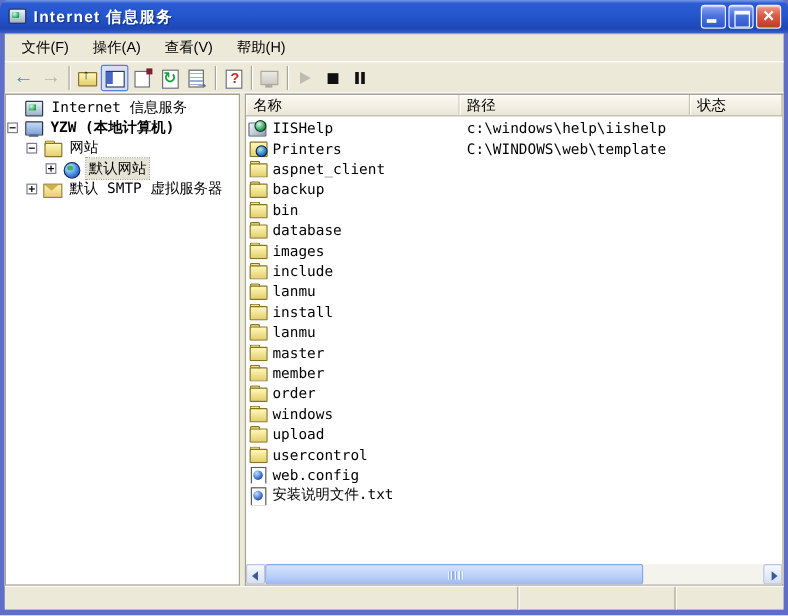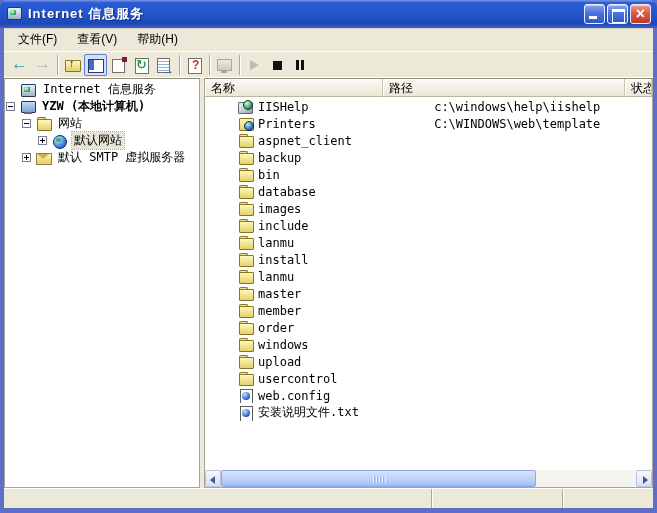--- a/index.html
+++ b/index.html
@@ -123,24 +123,24 @@
   .website-globe-icon::after { left:4px; top:4px; width:5px; height:4px; background:#3CB464; border-radius:40% 60% 50% 50%; }
   .smtp-server-icon::before { left:0; top:2px; width:14px; height:10px;
     background:linear-gradient(180deg,#FFF2B0,#E8CE70); border:1px solid #97803A; }
   .smtp-server-icon::after { left:1px; top:3px; width:0; height:0;
     border-left:6px solid transparent; border-right:6px solid transparent; border-top:5px solid #CDB050; }
 
   
   .list-header { display:flex; height:17px; }
   .hcell { background:linear-gradient(180deg,#FBFAF4,#EAE7D6); border-right:1px solid #C8C5B2;
     border-bottom:1px solid #B8B5A2; box-shadow:inset 1px 1px 0 #fff; padding:1px 0 16px 6px; white-space:nowrap; overflow:hidden; }
-  .col-0 { width:178px; } .col-1 { width:242px; } .col-2 { flex:1; }
+  .col-0 { width:178px; } .col-1 { width:192px; } .col-2 { flex:1; }
   .list-rows { position:absolute; top:19px; left:0; right:0; bottom:17px; overflow:hidden; }
   .list-row { display:flex; height:17px; align-items:center; white-space:nowrap; }
-  .cell { overflow:hidden; white-space:nowrap;margin-left:31px; }
+  .cell { overflow:hidden; white-space:nowrap; }
   .cell.name { width:178px; display:flex; align-items:center; padding-left:2px; }
   .cell.path { width:206px; padding-left:6px; }
   .cell.status { flex:1; padding-left:6px; }
 
   
   .hscroll { position:absolute; left:0; right:0; bottom:0; height:17px; background:#F4F3EE; display:flex; }
   .sb-btn { flex:none; width:16px; height:17px; border:1px solid #B8C4E0; border-radius:2px;
     background:linear-gradient(180deg,#F8F9FD,#D8DFF2); position:relative; }
   .sb-btn::before { content:""; position:absolute; top:5px; width:0; height:0; }
   .sb-btn.left::before { left:4px; border-right:5px solid #3A5A9C; border-top:4px solid transparent; border-bottom:4px solid transparent; }
@@ -168,20 +168,21 @@
       <span class="winbtn min"></span>
       <span class="winbtn max"></span>
       <span class="winbtn close"></span>
     </span>
   </div>
 
   <div class="body-col">
 
     <div class="menubar" id="menubar">
         <span class="menu-item">文件(F)</span>
+        <span class="menu-item">操作(A)</span>
         <span class="menu-item">查看(V)</span>
         <span class="menu-item">帮助(H)</span>
       </div>
 
     <div class="toolbar" id="toolbar">
         <span class="tbtn">
           <span class="tbicon back-arrow-icon"></span>
         </span>
         <span class="tbtn disabled">
           <span class="tbicon forward-arrow-icon"></span>

